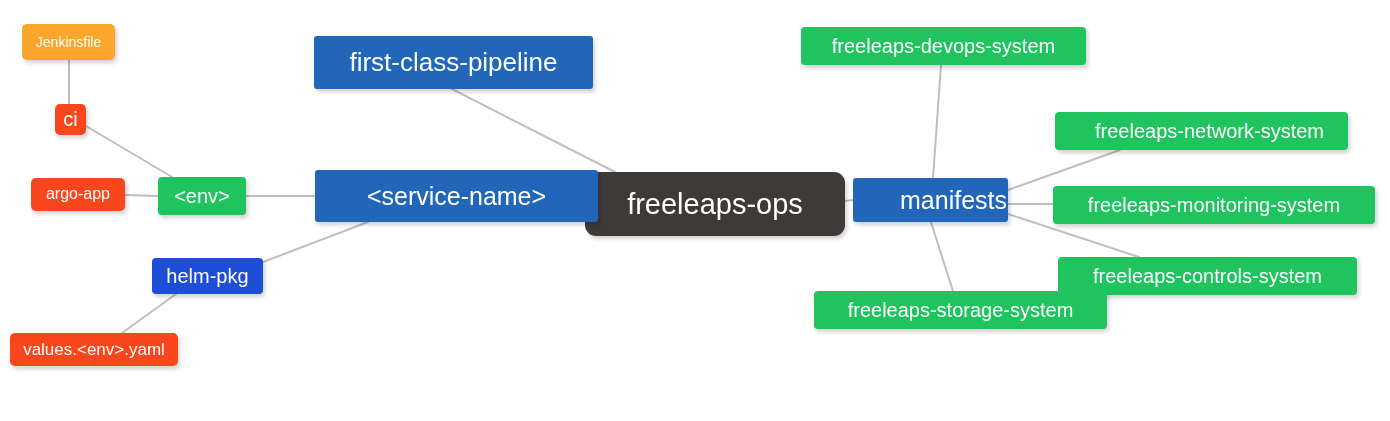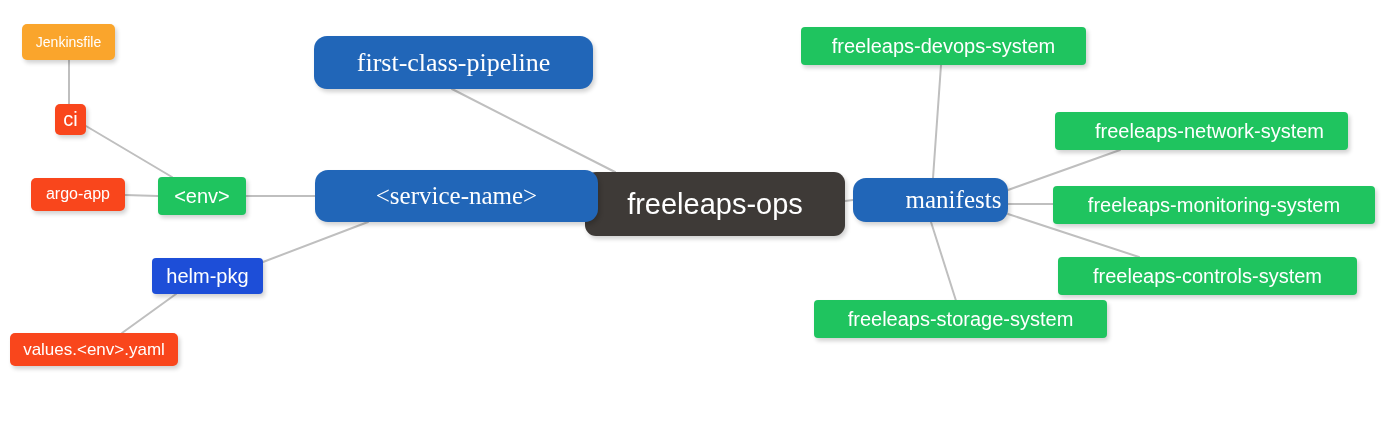--- a/index.html
+++ b/index.html
@@ -37,21 +37,21 @@
     white-space: nowrap;
     line-height: 1.05;
     box-shadow: 2px 3px 4px rgba(0,0,0,0.18);
     letter-spacing: 0px;
     user-select: none;
   }
   .node.root {
     border-radius: 11px;
     font-weight: 400;
   }
-  .node.lvl1 { border-radius: 13px; font-family: Liberation Serif, serif; }
+  .node.lvl1 { border-radius: 3px; }
   .node.lvl2 { border-radius: 4px; }
   .node.lvl3 { border-radius: 5px; }
 </style>
 </head>
 <body>
 
 <div id="canvas">
   <svg id="edge-layer" viewBox="0 0 1390 421" xmlns="http://www.w3.org/2000/svg">
       <line x1="585" y1="199" x2="567" y2="196" stroke="#bfbfbf" stroke-width="2" stroke-linecap="round"></line>
       <line x1="615" y1="172" x2="452" y2="89" stroke="#bfbfbf" stroke-width="2" stroke-linecap="round"></line>
@@ -76,15 +76,15 @@
       <div class="node lvl2" style="left: 158px; top: 177px; width: 88px; height: 38px; background: rgb(31, 196, 95); font-size: 20px;">&lt;env&gt;</div>
       <div class="node lvl2" style="left: 152px; top: 258px; width: 111px; height: 36px; background: #1d4ed8; font-size: 20px;">helm-pkg</div>
       <div class="node lvl3" style="left: 55px; top: 104px; width: 31px; height: 31px; background: rgb(249, 70, 28); font-size: 20px;">ci</div>
       <div class="node lvl3" style="left: 22px; top: 24px; width: 93px; height: 36px; background: rgb(250, 165, 44); font-size: 14px;">Jenkinsfile</div>
       <div class="node lvl3" style="left: 31px; top: 178px; width: 94px; height: 33px; background: rgb(249, 70, 28); font-size: 16px;">argo-app</div>
       <div class="node lvl3" style="left: 10px; top: 333px; width: 168px; height: 33px; background: rgb(249, 70, 28); font-size: 17px;">values.&lt;env&gt;.yaml</div>
       <div class="node lvl2" style="left: 801px; top: 27px; width: 285px; height: 38px; background: rgb(31, 196, 95); font-size: 20px;">freeleaps-devops-system</div>
       <div class="node lvl2" style="left: 1055px; top: 112px; width: 293px; height: 38px; background: rgb(31, 196, 95); font-size: 20px; padding-left: 16px;">freeleaps-network-system</div>
       <div class="node lvl2" style="left: 1053px; top: 186px; width: 322px; height: 38px; background: rgb(31, 196, 95); font-size: 20px;">freeleaps-monitoring-system</div>
       <div class="node lvl2" style="left: 1058px; top: 257px; width: 299px; height: 38px; background: rgb(31, 196, 95); font-size: 20px;">freeleaps-controls-system</div>
-      <div class="node lvl2" style="left: 814px; top: 300px; width: 293px; height: 38px; background: rgb(31, 196, 95); font-size: 20px;">freeleaps-storage-system</div>
+      <div class="node lvl2" style="left: 814px; top: 291px; width: 293px; height: 38px; background: rgb(31, 196, 95); font-size: 20px;">freeleaps-storage-system</div>
     </div>
 </div>
 
 </body></html>

